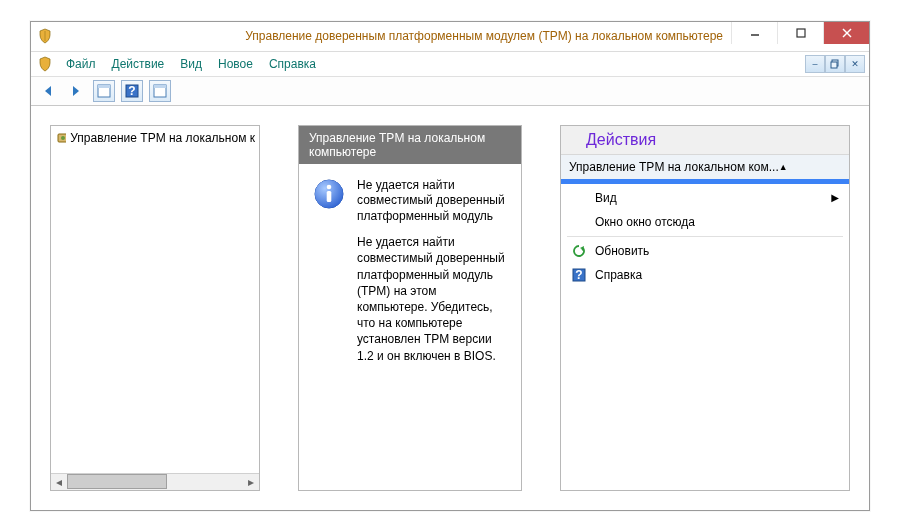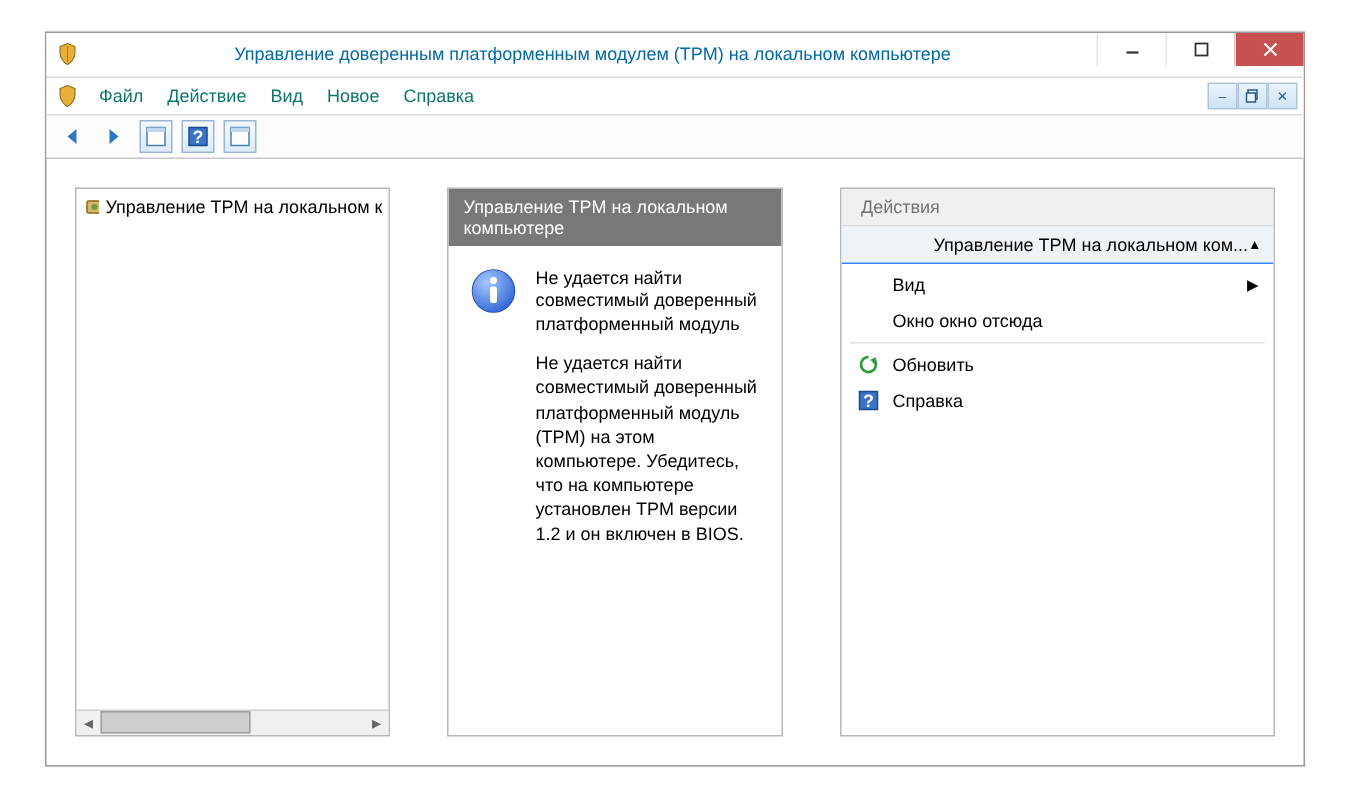--- a/index.html
+++ b/index.html
@@ -1,20 +1,20 @@
 <!DOCTYPE html>
 <html><head>
 <meta charset="utf-8">
 <style>
 *{box-sizing:border-box;margin:0;padding:0;font-family:"Segoe UI",Tahoma,sans-serif;font-size:12px;color:#000}
 body{background:#fff;display:flex;align-items:center;justify-content:center;height:531px;width:900px}
 .window{width:840px;height:490px;border:1px solid #9a9a9a;background:#fff;display:flex;flex-direction:column;box-shadow:0 0 0 1px rgba(0,0,0,.03)}
 .titlebar{height:30px;display:flex;align-items:center;background:#fff;border-bottom:1px solid #dcdcdc}
 .titlebar .app-icon{width:28px;display:flex;align-items:center;justify-content:center}
-.titlebar .title{flex:1;text-align:center;font-size:12px;color:#0369a1;overflow:hidden;white-space:nowrap;text-overflow:ellipsis;padding:0 8px}
+.titlebar .title{flex:1;text-align:right;font-size:12px;color:#a16207;overflow:hidden;white-space:nowrap;text-overflow:ellipsis;padding:0 8px}
 .winbtns{display:flex;height:100%}
 .winbtn{width:46px;height:22px;display:flex;align-items:center;justify-content:center;border-left:1px solid #e5e5e5;background:#fff}
 .winbtn.close{background:#c75050;color:#fff}
 .winbtn svg{display:block}
 .menubar{height:24px;display:flex;align-items:center;padding:0 4px;gap:2px;background:#fff}
 .menubar .app-icon2{width:20px;display:flex;align-items:center;justify-content:center;margin-right:2px}
 .menuitem{padding:2px 7px;color:#0f766e}
 .mdi-controls{margin-left:auto;display:flex;gap:0}
 .mdi-btn{width:20px;height:18px;border:1px solid #b0c4d8;background:linear-gradient(#eaf3fb,#cfe3f5);display:flex;align-items:center;justify-content:center;font-size:9px;color:#2a5a8a}
 .toolbar{height:30px;border-top:1px solid #e0e0e0;border-bottom:1px solid #c8c8c8;background:#fdfdfd;display:flex;align-items:center;padding:0 6px;gap:6px}
@@ -27,22 +27,22 @@
 .pane.actions{width:290px}
 .tree-body{flex:1;padding:3px 2px;overflow:auto}
 .tree-item{display:flex;align-items:center;gap:4px;padding:1px 2px;white-space:nowrap}
 .tree-scroll{height:17px;border-top:1px solid #d0d0d0;display:flex;align-items:center;background:#f0f0f0}
 .tree-scroll .thumb{height:15px;background:#cdcdcd;border:1px solid #a0a0a0}
 .mid-header{background:#787878;color:#fff;padding:5px 10px;font-weight:400;font-size:12px}
 .mid-body{padding:14px 14px 10px;display:flex;gap:12px}
 .info-icon{flex:none}
 .mid-text .heading{font-weight:400;font-size:12px;margin-bottom:10px;line-height:1.3}
 .mid-text .para{font-size:12px;line-height:1.35;max-width:260px}
-.act-header{background:#f0f0f0;border-bottom:1px solid #d8d8d8;padding:5px 13px;font-size:12px;color:#737373}
-.act-section{background:#eef3f8;border-bottom:1px solid #3b82f6;padding:5px 8px;display:flex;align-items:center;justify-content:flex-end;font-size:12px}
+.act-header{background:#f0f0f0;border-bottom:1px solid #d8d8d8;padding:5px 25px;font-size:16px;color:#6d28d9}
+.act-section{background:#eef3f8;border-bottom:5px solid #3b82f6;padding:5px 8px;display:flex;align-items:center;justify-content:flex-start;font-size:12px}
 .act-list{padding:2px 0}
 .act-row{display:flex;align-items:center;gap:8px;padding:4px 10px}
 .act-row .ico{width:16px;height:16px;display:flex;align-items:center;justify-content:center}
 .act-row .arrow{margin-left:auto;font-size:10px}
 .sep{height:1px;background:#e0e0e0;margin:2px 6px}
 .shield{width:16px;height:16px}
 </style>
 </head>
 <body>
 

